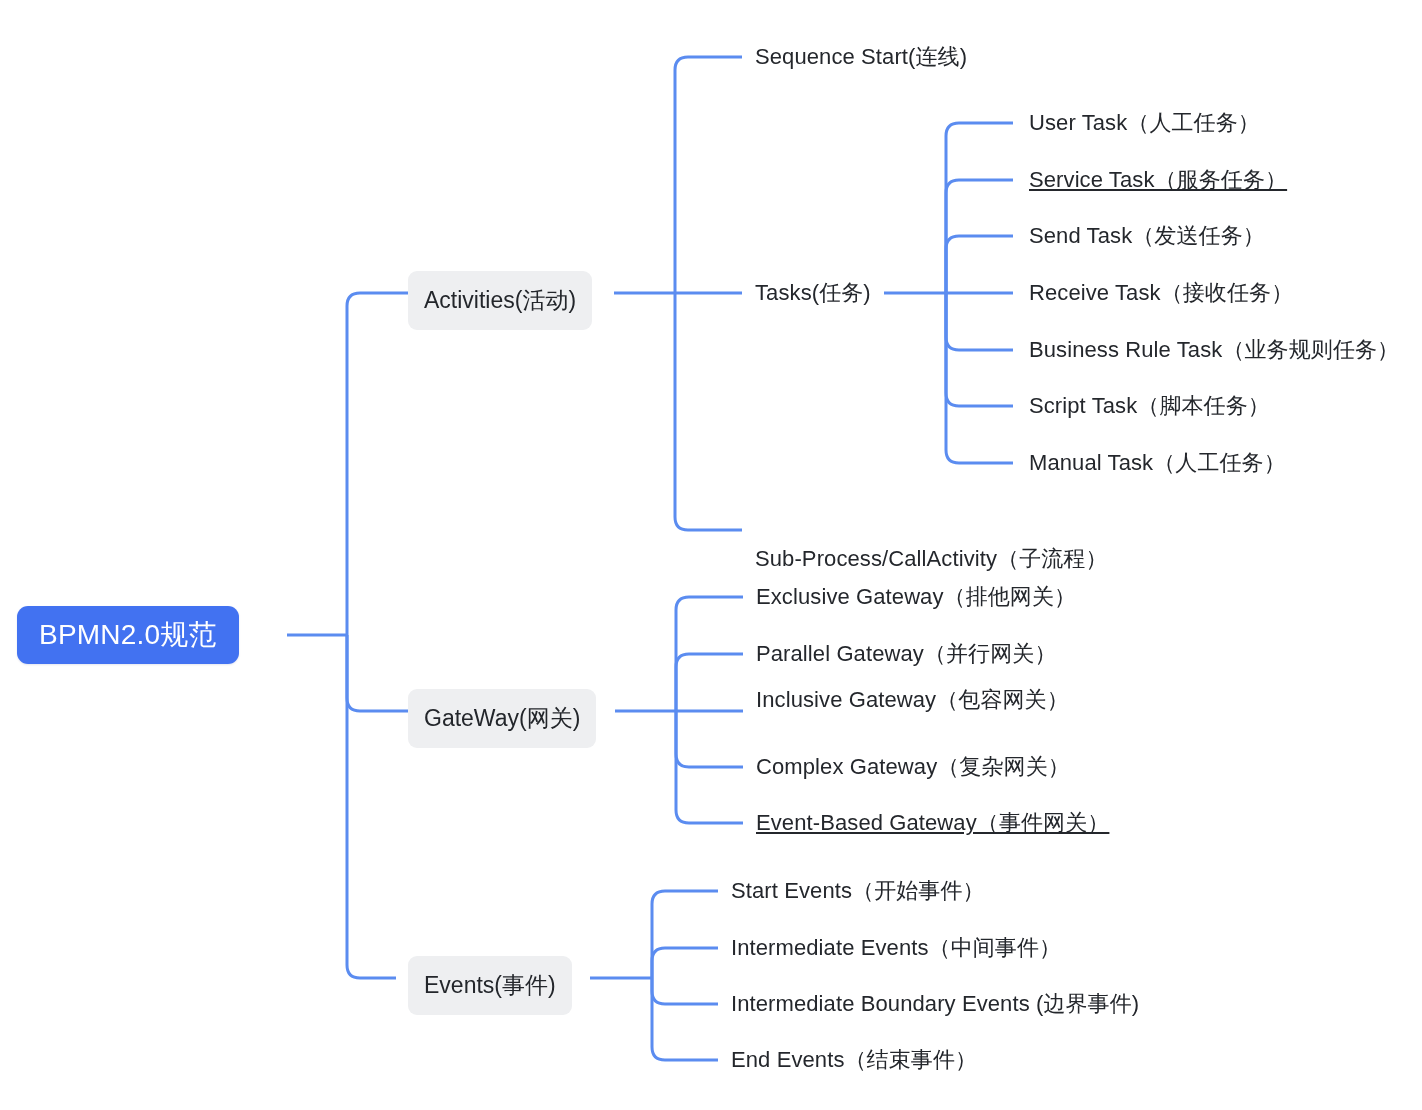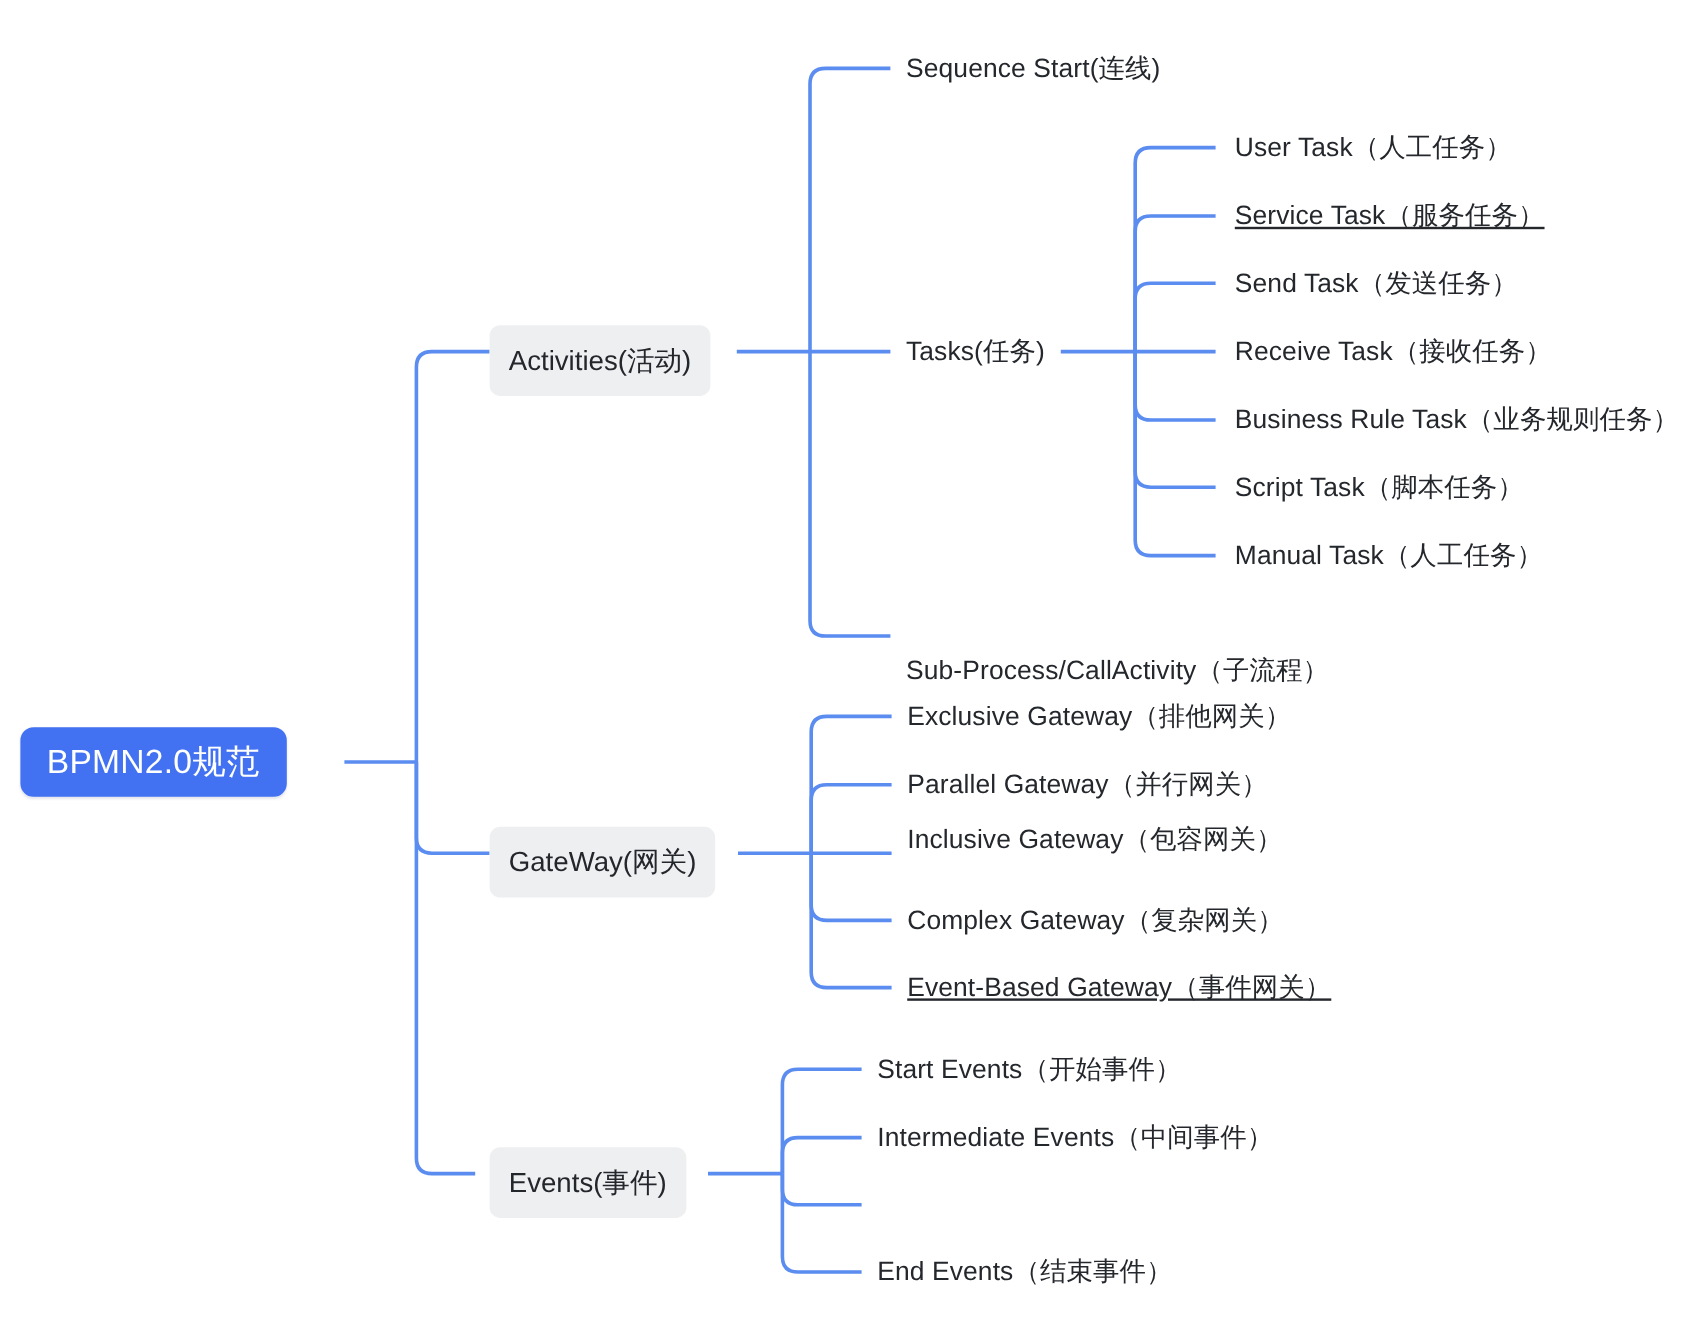--- a/index.html
+++ b/index.html
@@ -192,18 +192,21 @@
   </div>
 
   <div class="node node-leaf l3" style="left:731px; top:875px;">
     <span>Start Events（开始事件）</span>
   </div>
 
   <div class="node node-leaf l3" style="left:731px; top:932px;">
     <span>Intermediate Events（中间事件）</span>
   </div>
 
+  <div class="node node-leaf l3" style="left:731px; top:988px;">
+    <span>Intermediate Boundary Events (边界事件)</span>
+  </div>
 
   <div class="node node-leaf l3" style="left:731px; top:1044px;">
     <span>End Events（结束事件）</span>
   </div>
 
 </div>
 
 </body></html>

